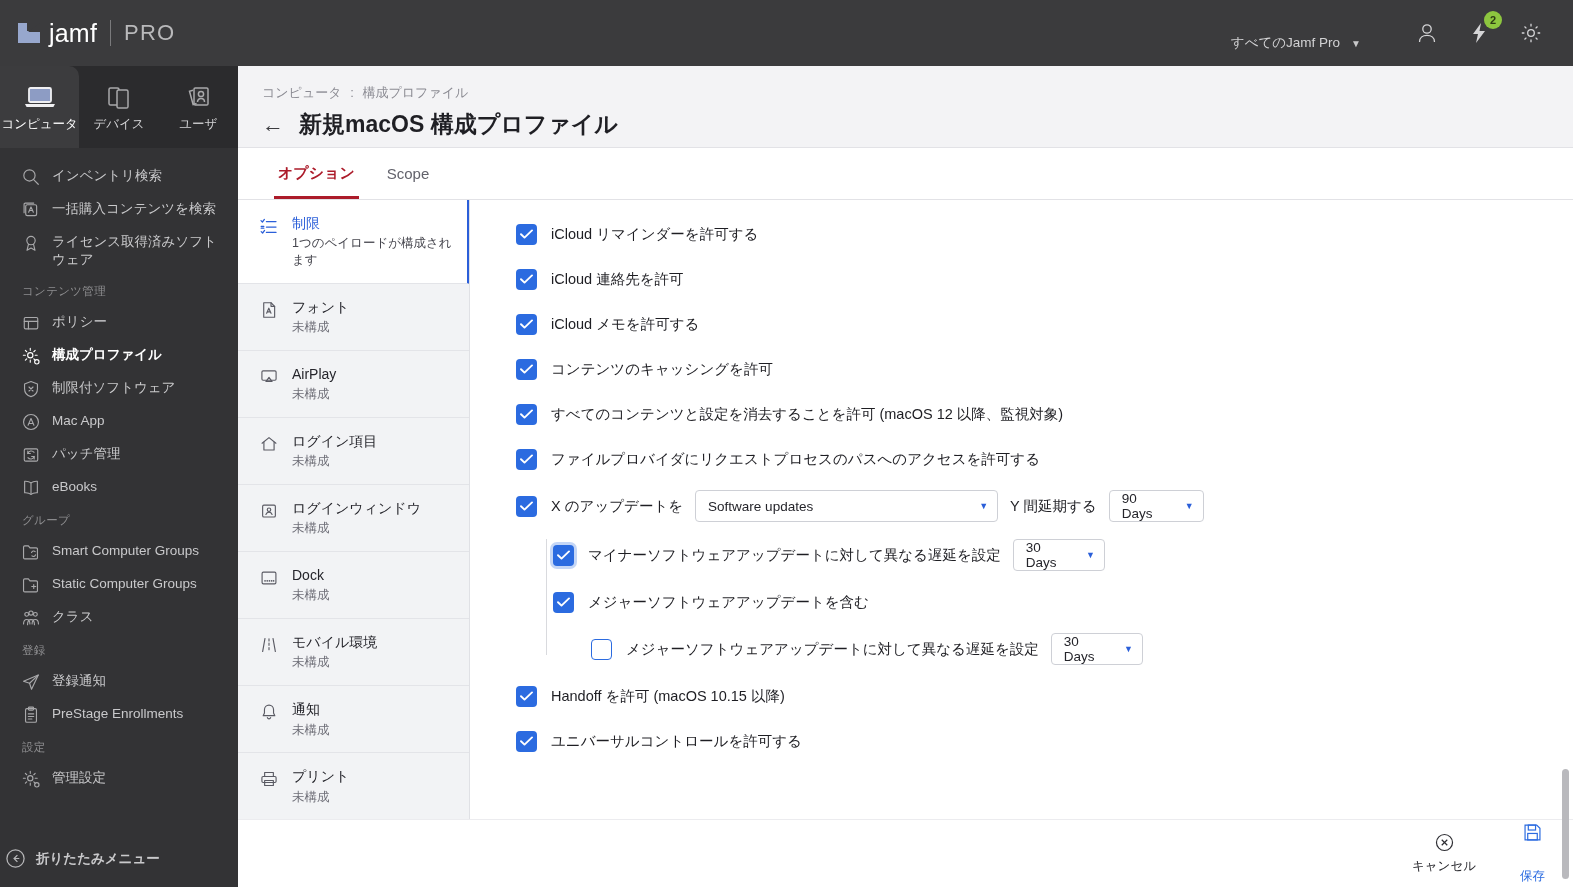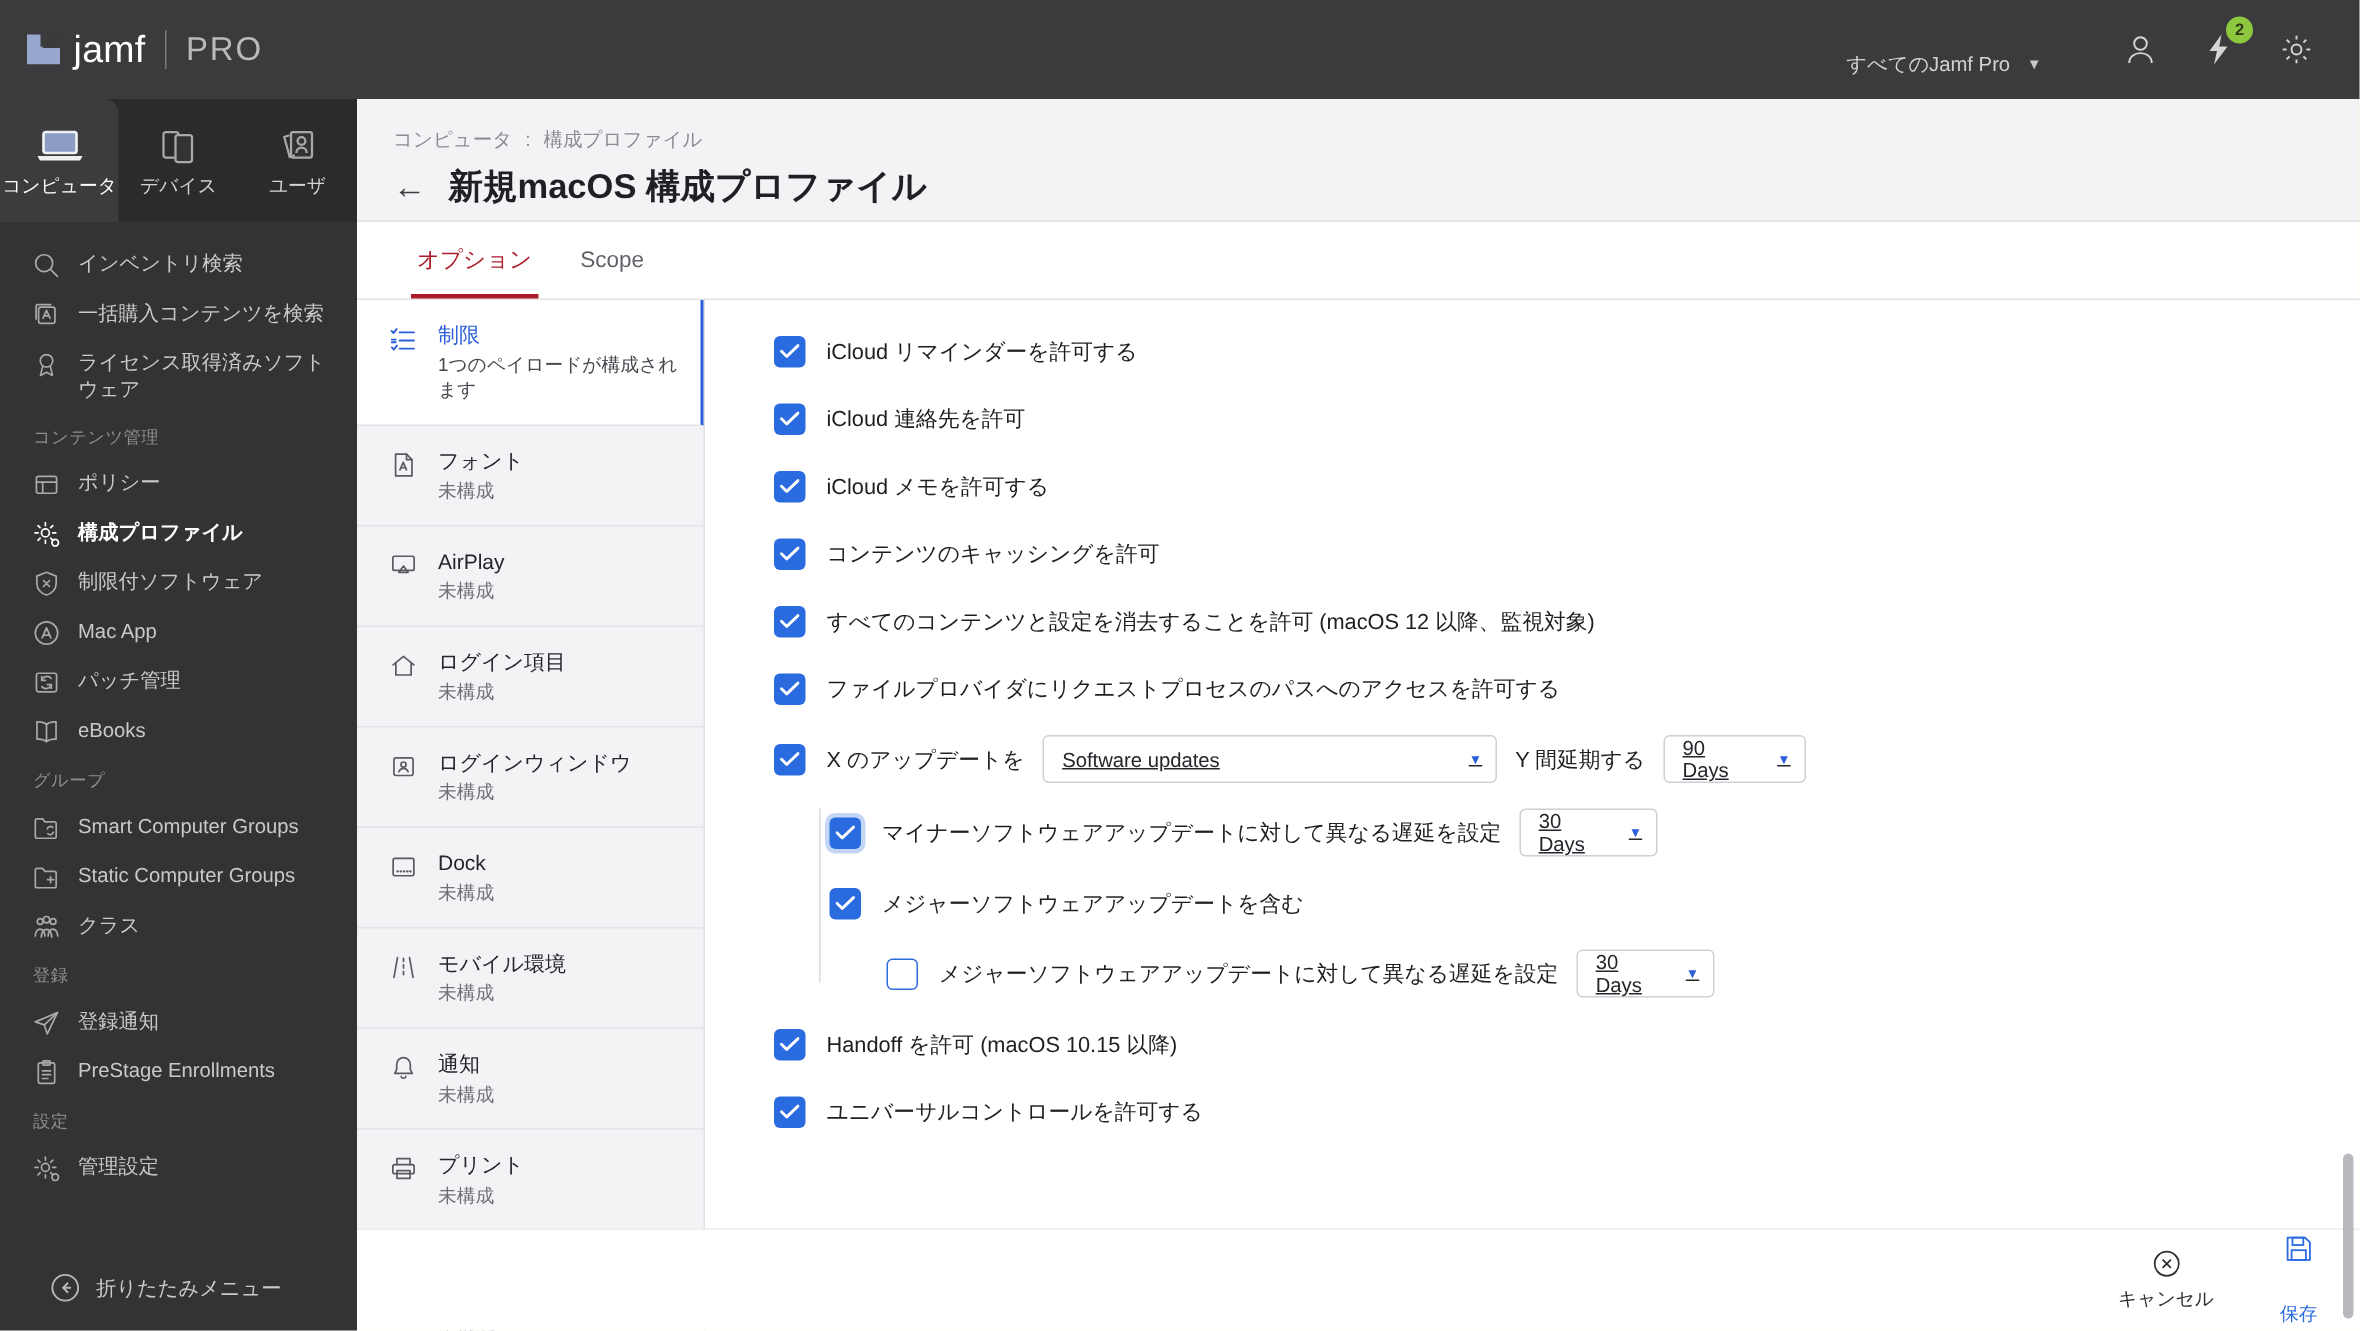--- a/index.html
+++ b/index.html
@@ -86,22 +86,22 @@
   }
   .nav-item .ico {
     width: 26px; min-width: 26px; display: flex; align-items: center;
     justify-content: center; margin-right: 8px; margin-top: 1px;
   }
   .nav-item.active { color: #ffffff; font-weight: 700; }
   .nav-item .txt { padding-top: 1px; }
 
   #collapse {
     position: absolute; bottom: 18px; left: 0; width: 238px;
-    display: flex; align-items: center; padding-left: 30px;
-    color: #c9c9cb; font-size: 13.5px; cursor: pointer;
+    display: flex; align-items: center; padding-left: 2px;
+    color: #c9c9cb; font-size: 13.5px; cursor: pointer; font-weight: bold;
   }
   #collapse .ico { width: 26px; min-width: 26px; margin-right: 8px;
     display: flex; align-items: center; justify-content: center; }
 
   
   #main {
     position: absolute; left: 238px; top: 66px; width: 1335px; height: 821px;
     background: #fef9c3;
   }
   #pagehead {
@@ -117,21 +117,21 @@
   #pagetitle { font-size: 23px; color: #1f1f24; font-weight: 700; }
 
   #tabbar {
     background: #ffffff; height: 52px; display: flex; align-items: stretch;
     padding-left: 24px; border-bottom: 1px solid #e2e2e6;
   }
   .ptab {
     display: flex; align-items: center; padding: 0 16px; font-size: 15px;
     color: #62626b; cursor: pointer; position: relative;
   }
-  .ptab.active { color: #ac1b2a; font-weight: 400; }
+  .ptab.active { color: #ac1b2a; font-weight: 700; }
   .ptab.active::after {
     content: ''; position: absolute; left: 12px; right: 12px; bottom: 0;
     height: 3px; background: #ac1b2a;
   }
 
   #body { display: flex; height: 687px; background: #ffffff; }
 
   
   #payloads {
     width: 232px; min-width: 232px; background: #f2f3f5;
@@ -181,21 +181,21 @@
   .opt-label { font-size: 14.5px; color: #1e1e23; }
 
   .nest-wrap { position: relative; }
   .nest-line {
     position: absolute; left: 30px; top: 0; bottom: 10px; width: 1px; background: #d9dade;
   }
 
   .sel {
     height: 32px; border: 1px solid #ced0d6; border-radius: 4px; background: #fff;
     display: inline-flex; align-items: center; justify-content: space-between;
-    padding: 0 9px 0 12px; font-size: 13.5px; color: #25252b; cursor: pointer; text-decoration: underline;
+    padding: 0 9px 0 12px; font-size: 13.5px; color: #25252b; cursor: pointer;
   }
   .sel .arr { color: #2b5fd9; font-size: 9px; margin-left: 14px; }
   .sel.wide { width: 303px; }
   .sel.days { width: 95px; }
   .sel.days30 { width: 92px; }
   .between { font-size: 14.5px; color: #1e1e23; margin: 0 12px; }
   .mid { margin: 0 0 0 12px; }
 
   
   #footer {

